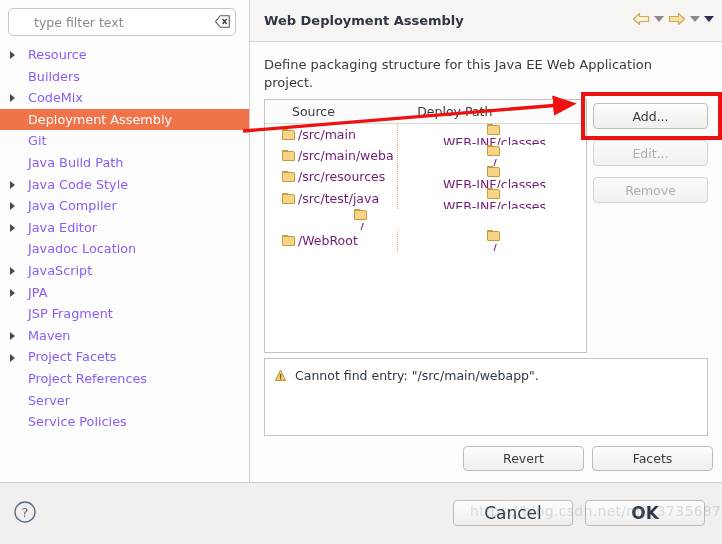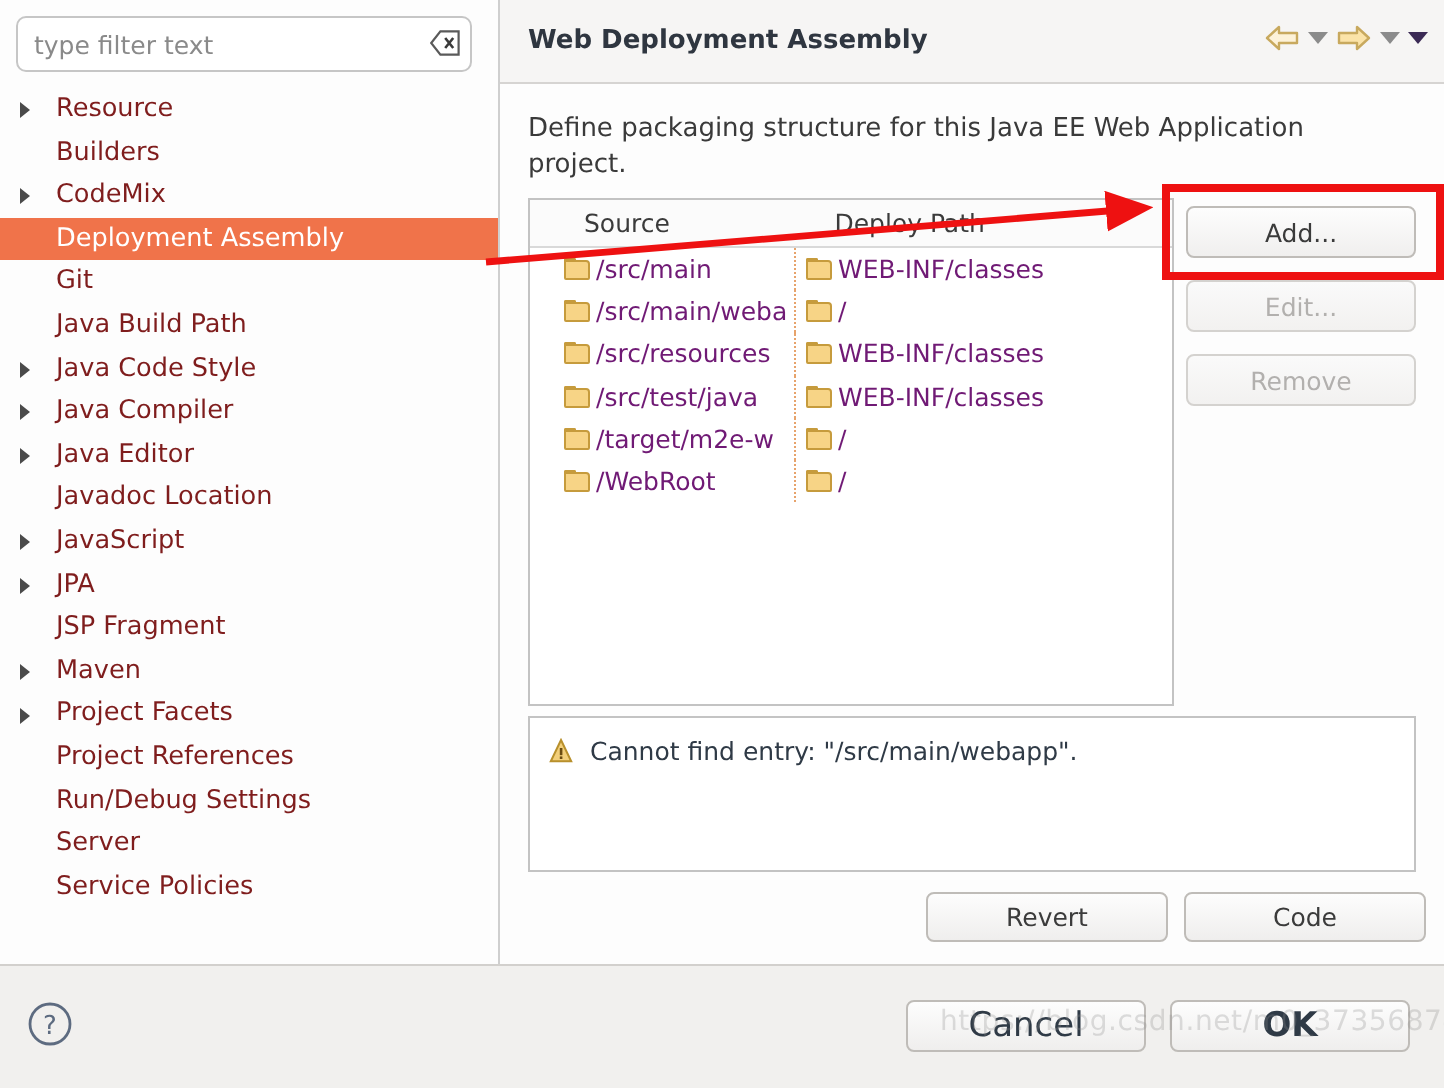--- a/index.html
+++ b/index.html
@@ -50,21 +50,21 @@
     width: 228px;
     height: 28px;
   }
   .filter-box {
     width: 100%;
     height: 28px;
     box-sizing: border-box;
     border: 1px solid #c6c6c6;
     border-radius: 5px;
     background: #ffffff;
-    padding: 0 26px 0 8px;
+    padding: 0 26px 0 25px;
     font-family: "DejaVu Sans", "Liberation Sans", sans-serif;
     font-size: 12.5px;
     color: #8a8a8a;
     outline: none;
   }
   .filter-box::placeholder { color: #8a8a8a; }
   .clear-icon {
     position: absolute;
     right: 6px; top: 7px;
     width: 15px; height: 13px;
@@ -77,21 +77,21 @@
     width: 249px;
     height: 438px;
     overflow: hidden;
   }
   .tree-item {
     height: 21.6px;
     line-height: 21.6px;
     padding-left: 28px;
     position: relative;
     font-size: 12.8px;
-    color: #7f1d1d;
+    color: #8b5cf6;
     white-space: nowrap;
     cursor: default;
   }
   .tree-item.selected {
     background: #f0734a;
     color: #ffffff;
   }
   .tree-item .twisty {
     position: absolute;
     left: 10px;
@@ -190,21 +190,21 @@
     display: flex;
     align-items: center;
     height: 21.2px;
     box-sizing: border-box;
     overflow: hidden;
     white-space: nowrap;
     font-size: 12.5px;
     color: #701a75;
   }
   .td.col-src { width: 133px; padding-left: 17px; border-right: 1px dotted #e7a36b; }
-  .td.col-dep { width: 188px; padding-left: 5px; }
+  .td.col-dep { width: 188px; padding-left: 5px; flex-direction: column; }
   .folder {
     flex: 0 0 auto;
     width: 13px; height: 11px;
     margin-right: 3px;
     position: relative;
   }
   .folder .back {
     position: absolute;
     left: 0; top: 1px;
     width: 13px; height: 10px;
@@ -370,21 +370,20 @@
           <div class="tree-item"><span class="twisty"></span><span>Java Code Style</span></div>
           <div class="tree-item"><span class="twisty"></span><span>Java Compiler</span></div>
           <div class="tree-item"><span class="twisty"></span><span>Java Editor</span></div>
           <div class="tree-item"><span>Javadoc Location</span></div>
           <div class="tree-item"><span class="twisty"></span><span>JavaScript</span></div>
           <div class="tree-item"><span class="twisty"></span><span>JPA</span></div>
           <div class="tree-item"><span>JSP Fragment</span></div>
           <div class="tree-item"><span class="twisty"></span><span>Maven</span></div>
           <div class="tree-item"><span class="twisty"></span><span>Project Facets</span></div>
           <div class="tree-item"><span>Project References</span></div>
-          <div class="tree-item"><span>Run/Debug Settings</span></div>
           <div class="tree-item"><span>Server</span></div>
           <div class="tree-item"><span>Service Policies</span></div>
         </div>
     </div>
 
     <div id="right-pane">
 
       <div id="pane-header">
         <div id="pane-title">Web Deployment Assembly</div>
 
@@ -471,27 +470,20 @@
               </div>
               <div class="td col-dep">
                 <span class="folder">
                   <span class="tab"></span>
                   <span class="back"></span>
                 </span>
                 <span>WEB-INF/classes</span>
               </div>
             </div>
             <div class="tr">
-              <div class="td col-src">
-                <span class="folder">
-                  <span class="tab"></span>
-                  <span class="back"></span>
-                </span>
-                <span>/target/m2e-w</span>
-              </div>
               <div class="td col-dep">
                 <span class="folder">
                   <span class="tab"></span>
                   <span class="back"></span>
                 </span>
                 <span>/</span>
               </div>
             </div>
             <div class="tr">
               <div class="td col-src">
@@ -523,21 +515,21 @@
               <path d="M6.5 1 L11.6 11.6 L1.4 11.6 Z" fill="#f2cf7a" stroke="#b8902c" stroke-width="1"></path>
               <rect x="5.9" y="5" width="1.3" height="3.6" fill="#6a4b10"></rect>
               <rect x="5.9" y="9.2" width="1.3" height="1.3" fill="#6a4b10"></rect>
             </svg>
           </span>
           <span id="status-text">Cannot find entry: "/src/main/webapp".</span>
         </div>
       </div>
 
       <button class="ra-btn" id="btn-revert">Revert</button>
-      <button class="ra-btn" id="btn-apply">Code</button>
+      <button class="ra-btn" id="btn-apply">Facets</button>
 
     </div>
   </div>
 
   <div id="bottom-bar"></div>
 
   <span id="help-icon">
     <svg width="24" height="24" viewBox="0 0 24 24">
       <circle cx="12" cy="12" r="10" fill="none" stroke="#5d6b80" stroke-width="1.4"></circle>
       <text x="12" y="17" text-anchor="middle" font-size="13" font-family="DejaVu Sans, sans-serif" fill="#5d6b80">?</text>

